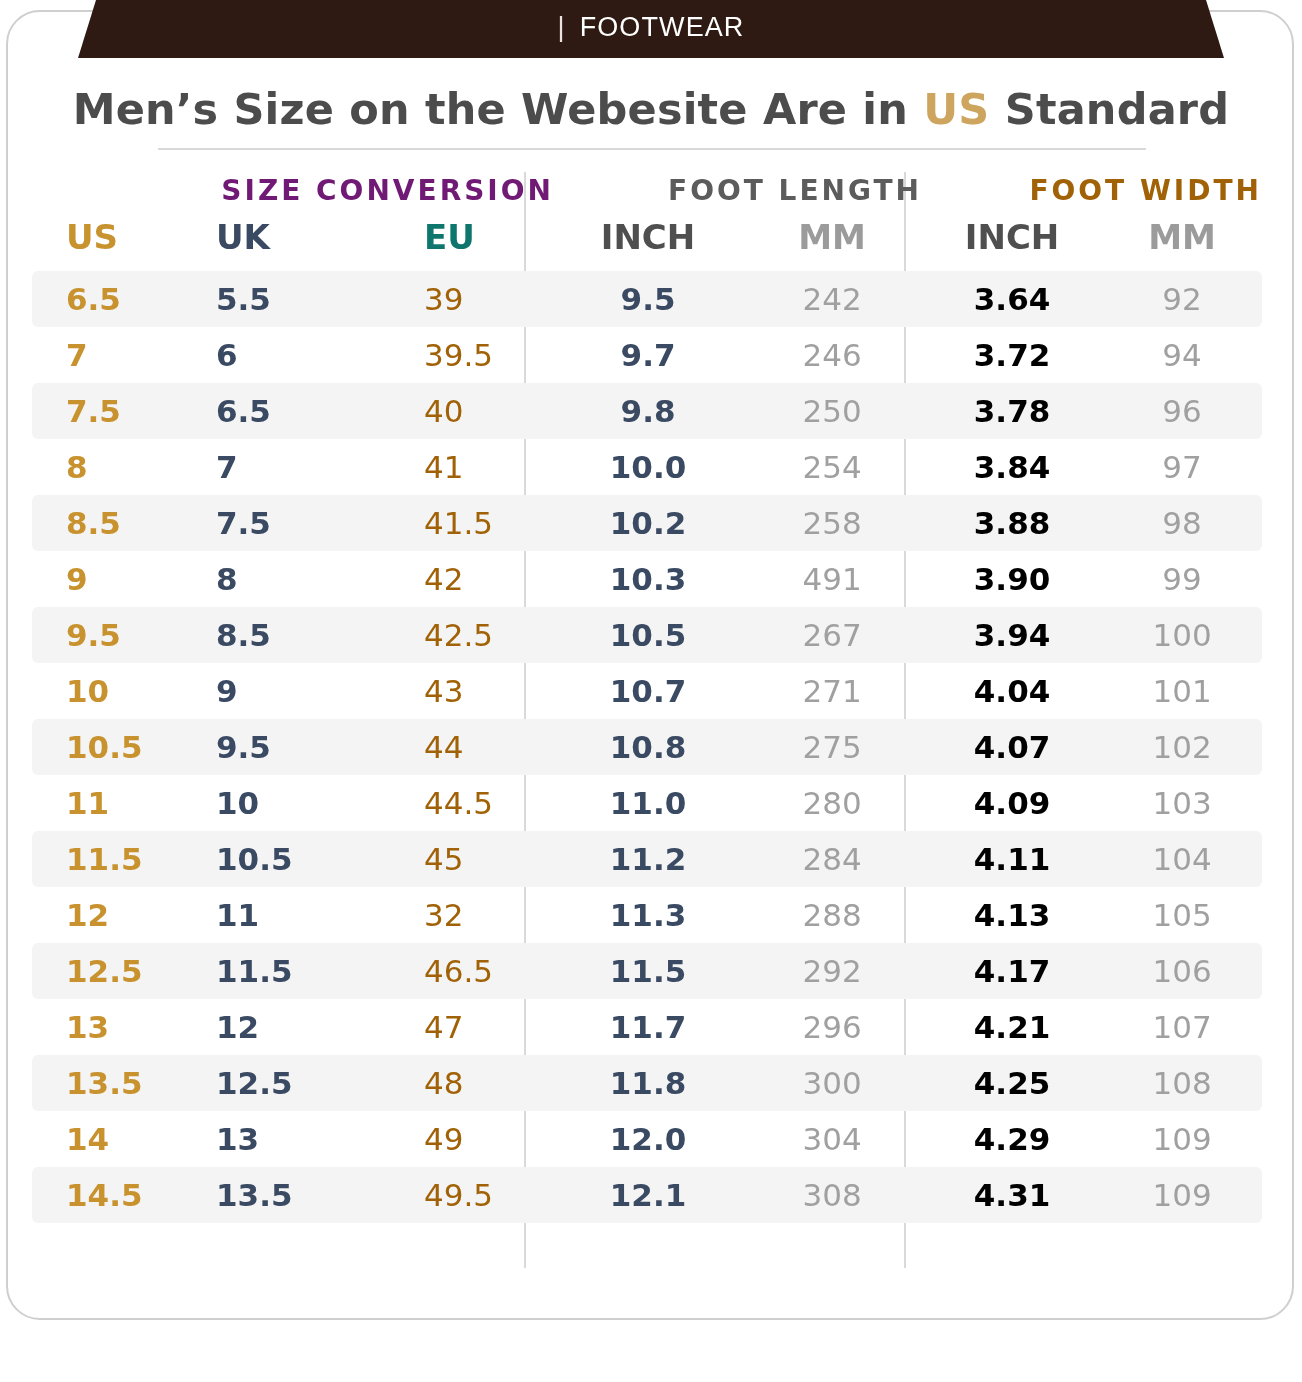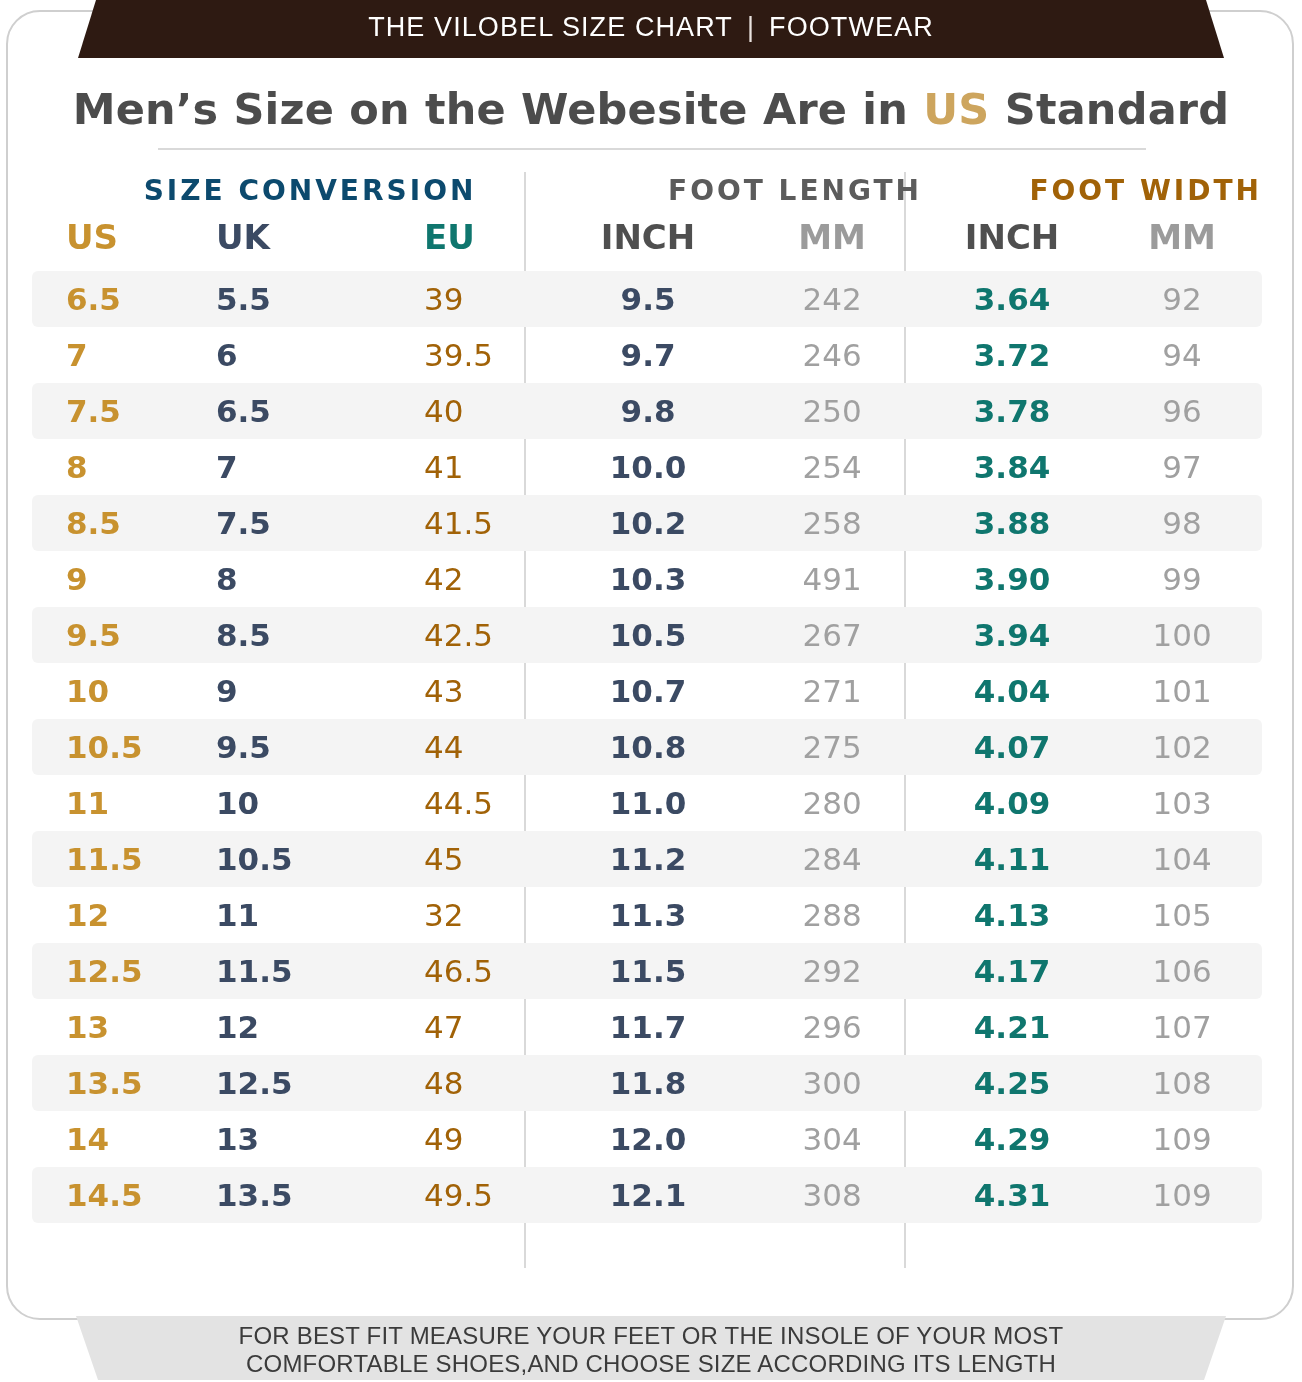--- a/index.html
+++ b/index.html
@@ -105,21 +105,21 @@
 
   
   .grp {
     font-size: 28px;
     font-weight: bold;
     letter-spacing: 3px;
     padding: 6px 0 10px 0;
     font-family: "DejaVu Sans", sans-serif;
     text-align: right;
   }
-  .grp.conv { color: #0c4a6e; text-align: center; padding-left: 34px; }
+  .grp.conv { color: #701a75; text-align: right; padding-left: 34px; }
   .grp.len  { color: #5c5c5c; }
   .grp.wid  { color: #a16207; }
 
   
   .sub {
     font-size: 34px;
     font-weight: bold;
     padding: 0 0 14px 0;
     font-family: "DejaVu Sans", sans-serif;
   }
@@ -138,21 +138,21 @@
     font-size: 31px;
     font-weight: bold;
     font-family: "DejaVu Sans", sans-serif;
     padding: 0;
   }
   td.v-us { color: #c8922f; text-align: left; padding-left: 34px; }
   td.v-uk { color: #3b4a63; text-align: left; padding-left: 12px; }
   td.v-eu { color: #a16207; text-align: left; padding-left: 48px; font-weight: normal; }
   td.v-li { color: #3b4a63; text-align: center; }
   td.v-lm { color: #a0a0a0; text-align: center; font-weight: normal; }
-  td.v-wi { color: #0f766e; text-align: center; }
+  td.v-wi { color: #000000; text-align: center; }
   td.v-wm { color: #a0a0a0; text-align: center; font-weight: normal; }
 
   tbody tr:first-child td { border-radius: 0; }
   tbody tr.alt td:first-child { border-top-left-radius: 6px; border-bottom-left-radius: 6px; }
   tbody tr.alt td:last-child  { border-top-right-radius: 6px; border-bottom-right-radius: 6px; }
 
   
   .vsep {
     position: absolute;
     top: 172px;
@@ -186,21 +186,20 @@
 </style>
 </head>
 <body>
 
 <div class="page">
 
   <div class="card"></div>
 
   <div class="banner">
     <div class="banner-inner">
-      <span>THE VILOBEL SIZE CHART</span>
       <span class="banner-sep">|</span>
       <span>FOOTWEAR</span>
     </div>
   </div>
 
   <div class="subtitle">
     <span>Men’s Size on the Webesite Are in </span><span class="hl">US</span><span> Standard</span>
   </div>
 
   <div class="hr"></div>
@@ -384,20 +383,14 @@
           <td class="v-uk">13.5</td>
           <td class="v-eu">49.5</td>
           <td class="v-li">12.1</td>
           <td class="v-lm">308</td>
           <td class="v-wi">4.31</td>
           <td class="v-wm">109</td>
         </tr>
       </tbody>
   </table>
 
-  <div class="footer">
-    <div class="footer-text">
-      <div>FOR BEST FIT MEASURE YOUR FEET OR THE INSOLE OF YOUR MOST</div>
-      <div>COMFORTABLE SHOES,AND CHOOSE SIZE ACCORDING ITS LENGTH</div>
-    </div>
-  </div>
 
 </div>
 
 </body></html>

